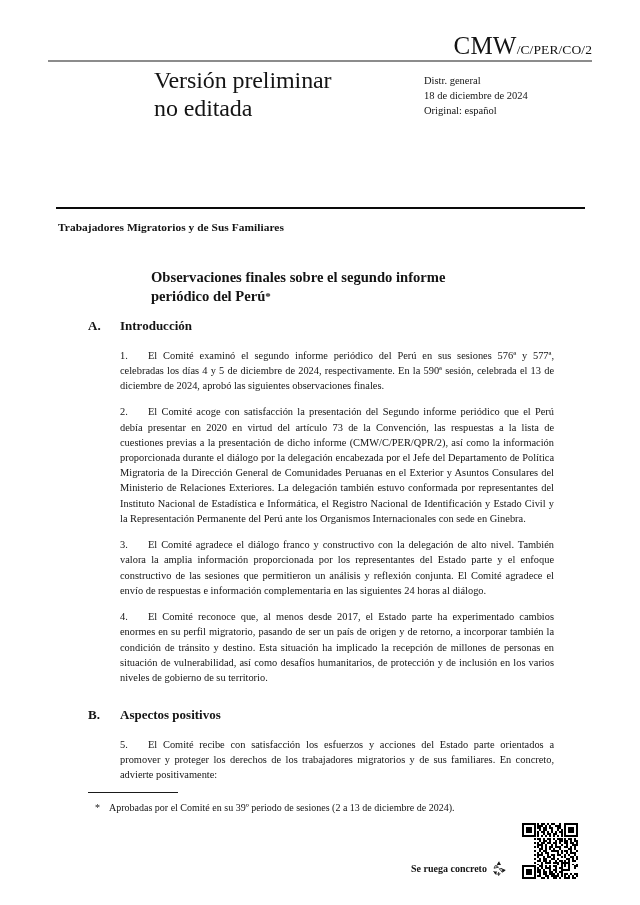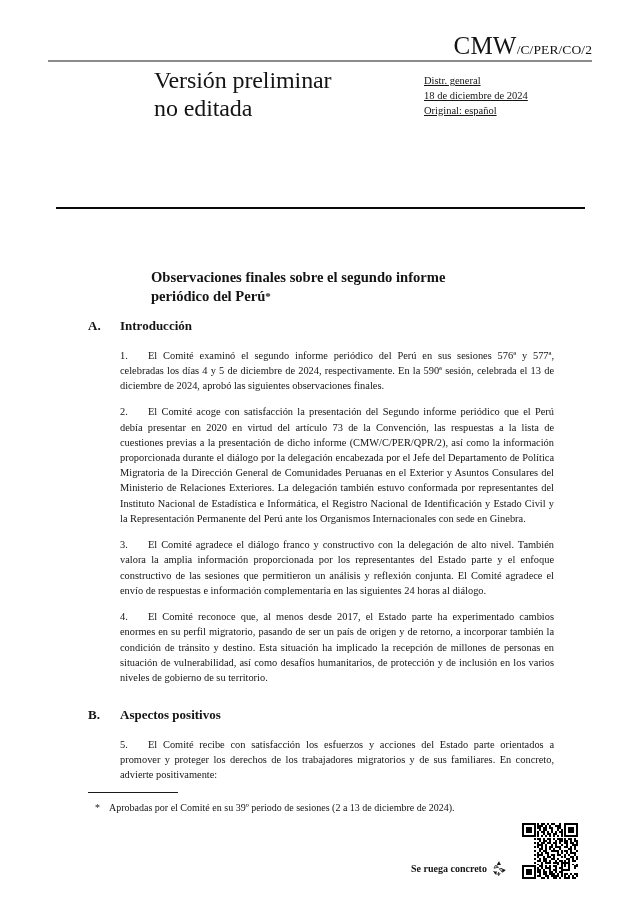--- a/index.html
+++ b/index.html
@@ -73,21 +73,20 @@
     line-height: 1.18;
     letter-spacing: -0.1px;
     margin-left: 23px;
   }
   .distr-block {
     position: absolute;
     left: 424px;
     top: 10px;
     font-size: 10.5px;
     line-height: 1.42;
-    text-decoration: underline;
   }
   .distr-block .orig {
     margin-top: 0;
   }
 
   
   .rule-thick {
     position: absolute;
     left: 56px;
     top: 207px;
@@ -240,20 +239,21 @@
       <div class="distr-block">
         <div>Distr. general</div>
         <div>18 de diciembre de 2024</div>
         <div class="orig">Original: español</div>
       </div>
     </div>
   </div>
 
   <div class="rule-thick"></div>
   <div class="committee">
+    <div>Trabajadores Migratorios y de Sus Familiares</div>
   </div>
 
   <div class="doc-title">
     <div>Observaciones finales sobre el segundo informe</div>
     <div><span>periódico del Perú</span><span class="astk">*</span></div>
   </div>
 
   <div class="content">
 
     <div class="section-head">

